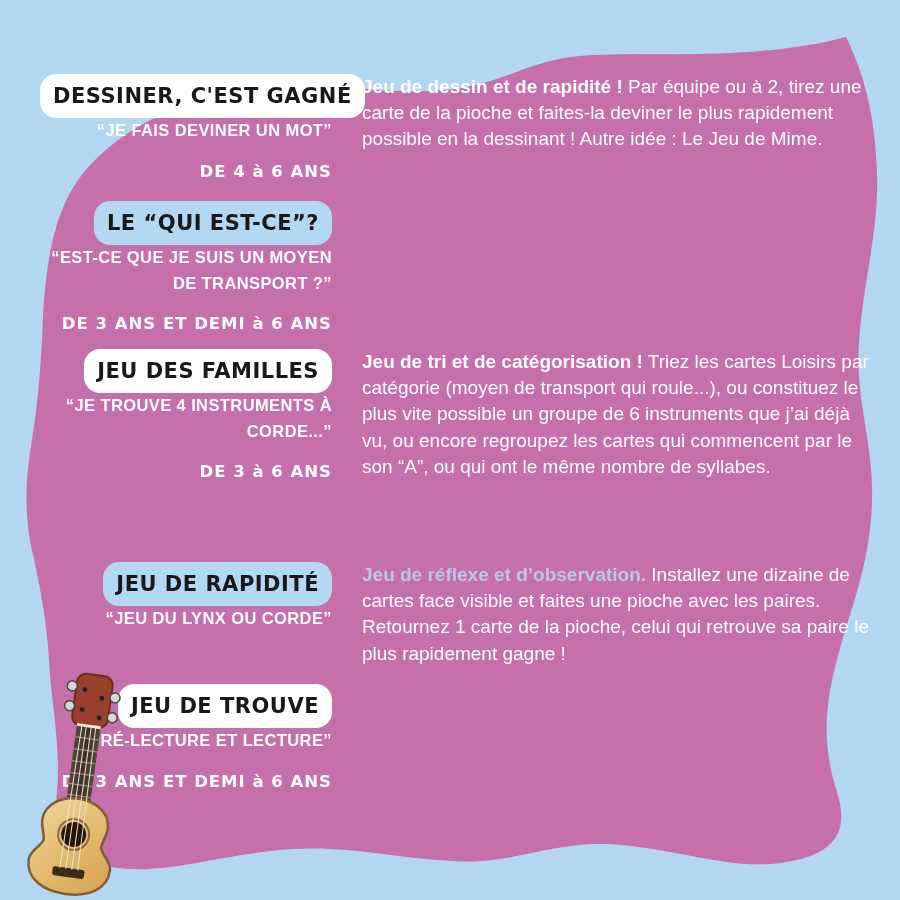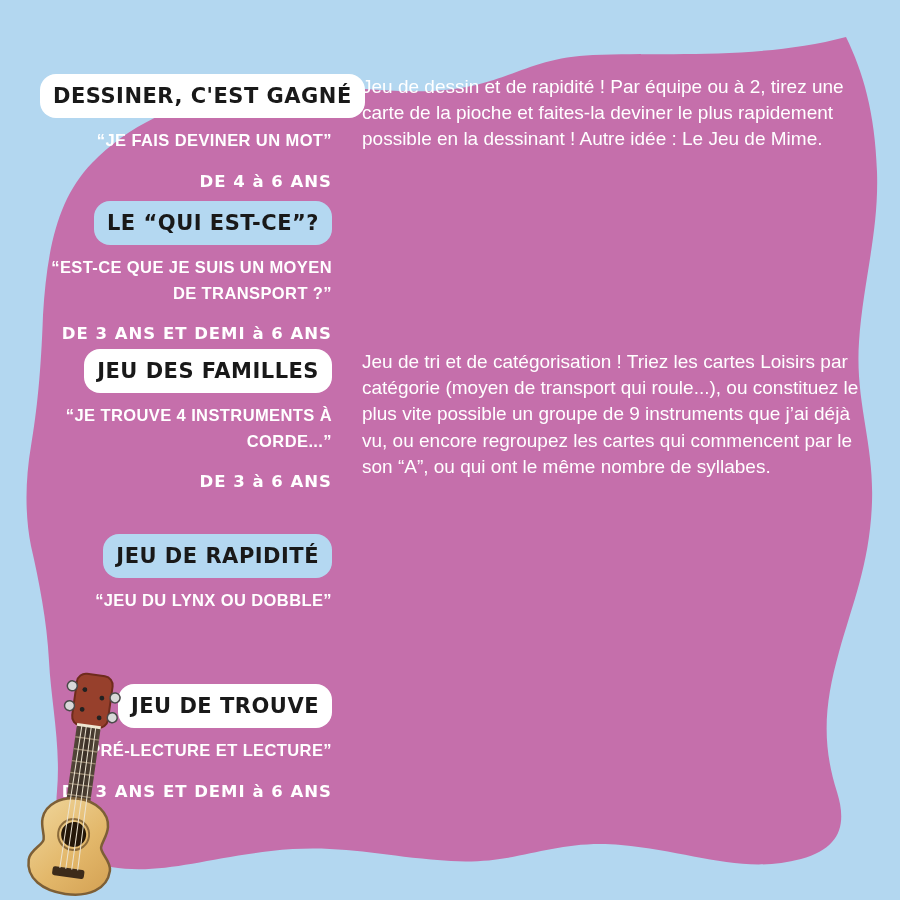--- a/index.html
+++ b/index.html
@@ -18,40 +18,40 @@
   .badge {
     display:inline-block; padding:10px 13px; border-radius:16px;
     font-family:"DejaVu Sans", sans-serif;
     font-weight:bold; font-size:21px; letter-spacing:0.5px;
     color:#191919; white-space:nowrap;
   }
   .badge-white { background:#ffffff; }
   .badge-blue  { background:#b4d8f1; }
 
   .subtitle {
-    margin-top:10px; color:#ffffff; font-size:16.5px; font-weight:600;
+    margin-top:0; color:#ffffff; font-size:16.5px; font-weight:600;
     letter-spacing:0.4px; line-height:1.55;
   }
   .age {
     margin-top:18px; color:#ffffff; font-size:16.5px; font-weight:bold;
     letter-spacing:1px; font-family:"DejaVu Sans", sans-serif;
   }
 
   .desc {
     margin:0; color:#ffffff; font-size:19px; line-height:1.38;
   }
-  .desc .lead { font-weight:normal; }
+  .desc .lead { font-weight:bold; }
   .lead-white { color:#ffffff; }
   .lead-blue  { color:#b7c9ea; }
   .body-text  { white-space:pre-line; }
 
   .row-1 { top:74px; }
   .row-2 { top:201px;flex-direction:column; }
   .row-3 { top:349px; }
-  .row-4 { top:534px; }
+  .row-4 { top:562px; }
   .row-5 { top:684px; }
 
   .ukulele { position:absolute; left:6px; top:672px; }
 </style>
 </head>
 <body>
 
 <div class="canvas">
 
   <svg class="blob-svg" width="900" height="900" viewBox="0 0 900 900" aria-hidden="true">
@@ -101,28 +101,31 @@
       </div>
     </div>
 
     <div class="row row-3">
       <div class="col-left">
         <span class="badge badge-white">JEU DES FAMILLES</span>
         <div class="subtitle">“JE TROUVE 4 INSTRUMENTS À CORDE...”</div>
         <div class="age">DE 3 à 6 ANS</div>
       </div>
       <div class="col-right">
-        <p class="desc"><strong class="lead lead-white">Jeu de tri et de catégorisation !</strong> <span class="body-text">Triez les cartes Loisirs par catégorie (moyen de transport qui roule...), ou constituez le plus vite possible un groupe de 9 instruments que j’ai déjà vu, ou encore regroupez les cartes qui commencent par le son “A”, ou qui ont le même nombre de syllabes.</span></p>
+        <p class="desc"><strong class="lead lead-white">Jeu de tri et de catégorisation !</strong> <span class="body-text">Triez les cartes Loisirs par catégorie (moyen de transport qui roule...), ou constituez le plus vite possible un groupe de 6 instruments que j’ai déjà vu, ou encore regroupez les cartes qui commencent par le son “A”, ou qui ont le même nombre de syllabes.</span></p>
       </div>
     </div>
 
     <div class="row row-4">
       <div class="col-left">
         <span class="badge badge-blue">JEU DE RAPIDITÉ</span>
-        <div class="subtitle">“JEU DU LYNX OU DOBBLE”</div>
+        <div class="subtitle">“JEU DU LYNX OU CORDE”</div>
+      </div>
+      <div class="col-right">
+        <p class="desc"><strong class="lead lead-blue">Jeu de réflexe et d’observation.</strong> <span class="body-text">Installez une dizaine de cartes face visible et faites une pioche avec les paires. Retournez 1 carte de la pioche, celui qui retrouve sa paire le plus rapidement gagne !</span></p>
       </div>
     </div>
 
     <div class="row row-5">
       <div class="col-left">
         <span class="badge badge-white">JEU DE TROUVE</span>
         <div class="subtitle">“PRÉ-LECTURE ET LECTURE”</div>
         <div class="age">DE 3 ANS ET DEMI à 6 ANS</div>
       </div>
     </div>

